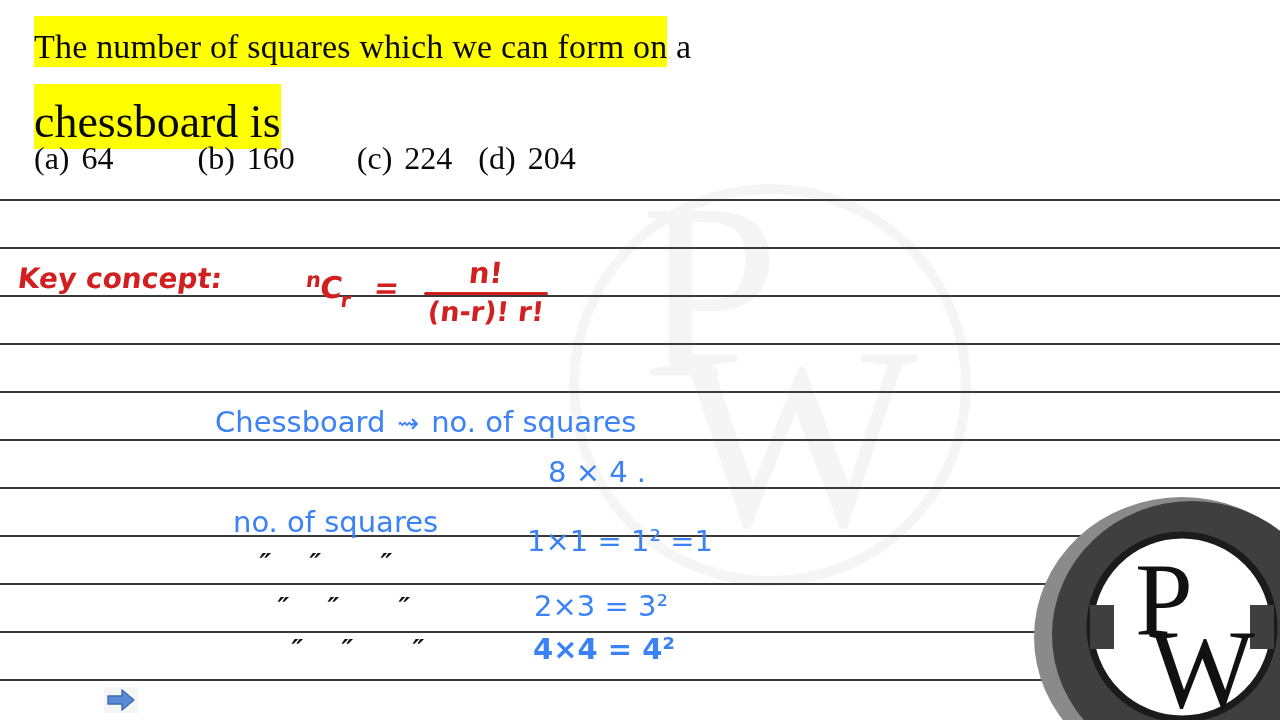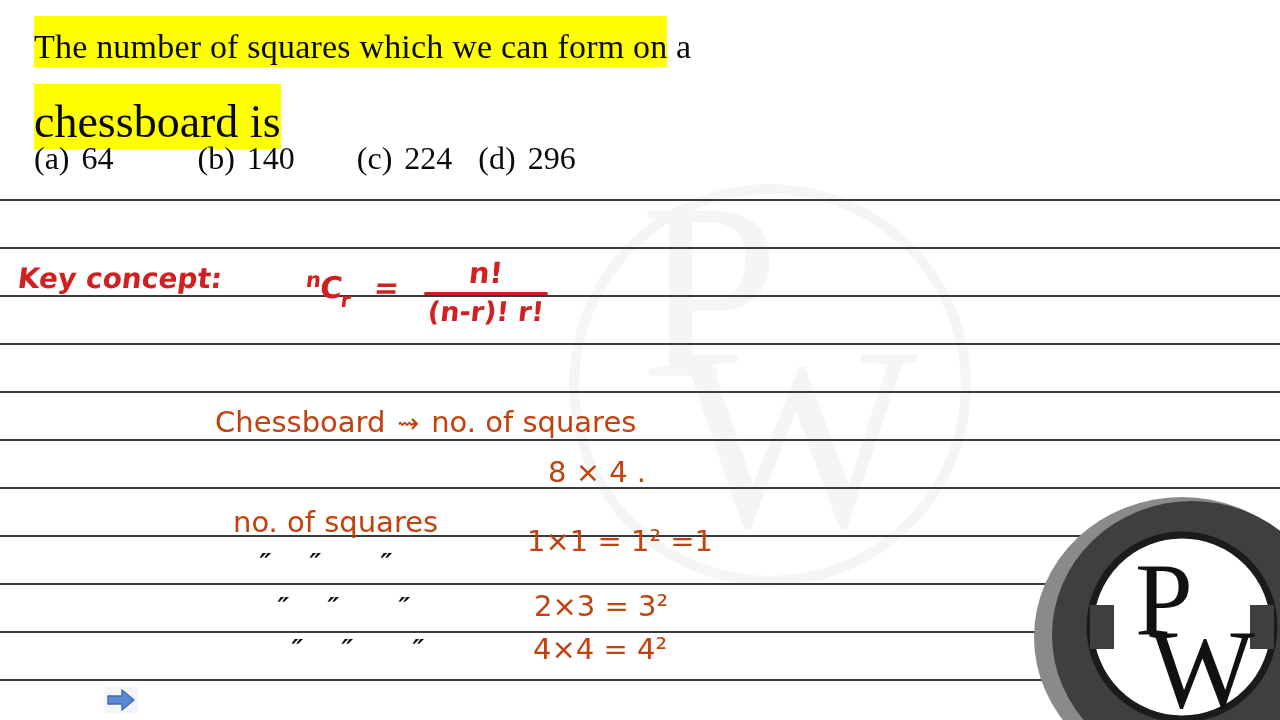--- a/index.html
+++ b/index.html
@@ -82,21 +82,21 @@
   .opt-gap-3 { width: 26px; display:inline-block; }
 
   
   .hand {
     position: absolute;
     font-family: "DejaVu Sans", sans-serif;
     white-space: nowrap;
     z-index: 4;
   }
   .hand.red { color: #d21f1f; }
-  .hand.black { color: #c2410c; }
+  .hand.black { color: #3b82f6; }
   .slant {
     display: inline-block;
     transform: skewX(-7deg);
   }
   .slant-sm { display:inline-block; transform: skewX(-6deg); }
 
   .key-concept {
     left: 18px; top: 262px;
     font-size: 28px;
     font-weight: 600;
@@ -132,21 +132,21 @@
     font-weight: 500;
   }
   .hw-nos {
     left: 233px; top: 505px;
     font-size: 29px;
     font-weight: 500;
   }
   .hw-eq1 { left: 527px; top: 524px; font-size: 29px; font-weight: 500; }
   .hw-eq2 { left: 534px; top: 543px; font-size: 29px; font-weight: 500; }
   .hw-eq3 { left: 534px; top: 589px; font-size: 29px; font-weight: 500; }
-  .hw-eq4 { left: 533px; top: 632px; font-size: 29px; font-weight: 400; }
+  .hw-eq4 { left: 533px; top: 632px; font-size: 29px; font-weight: 700; }
 
   .ditto-row {
     font-size: 26px;
     font-weight: 600;
     color: #101010;
     letter-spacing: 2px;
   }
   .d-r1 { left: 258px; top: 548px; }
   .d-r2 { left: 276px; top: 592px; }
   .d-r3 { left: 290px; top: 634px; }
@@ -203,21 +203,21 @@
     <div class="rule" style="top:583px"></div>
     <div class="rule" style="top:631px"></div>
     <div class="rule" style="top:679px"></div>
   </div>
 
   <div class="question-block">
     <div class="qline q1"><span class="hl">The number of squares which we can form on</span><span> a</span></div>
     <div class="qline q2"><span class="hl">chessboard is</span></div>
 
     <div class="opts">
-      <span class="opt"><span class="lbl">(a)</span><span>64</span></span><span class="opt-gap-1"></span><span class="opt"><span class="lbl">(b)</span><span>140</span></span><span class="opt-gap-2"></span><span class="opt"><span class="lbl">(c)</span><span>224</span></span><span class="opt-gap-3"></span><span class="opt"><span class="lbl">(d)</span><span>296</span></span>
+      <span class="opt"><span class="lbl">(a)</span><span>64</span></span><span class="opt-gap-1"></span><span class="opt"><span class="lbl">(b)</span><span>160</span></span><span class="opt-gap-2"></span><span class="opt"><span class="lbl">(c)</span><span>224</span></span><span class="opt-gap-3"></span><span class="opt"><span class="lbl">(d)</span><span>204</span></span>
     </div>
   </div>
 
   <div class="hand red key-concept">
     <span class="slant">Key concept:</span>
   </div>
 
   <div class="hand red ncr">
     <span class="slant"><span class="sup">n</span><span>C</span><span class="sub">r</span></span>
     <span class="slant" style="margin-left:12px">=</span>

